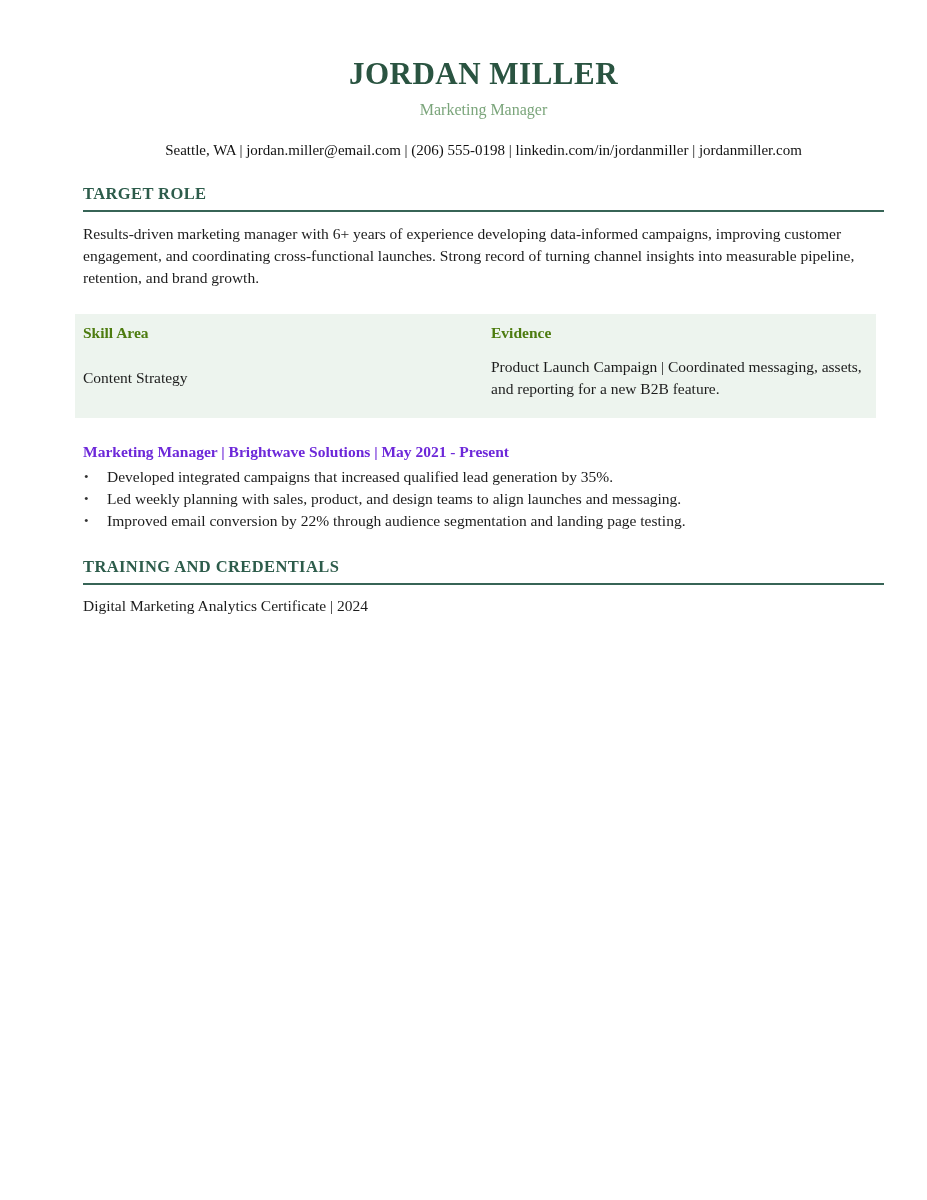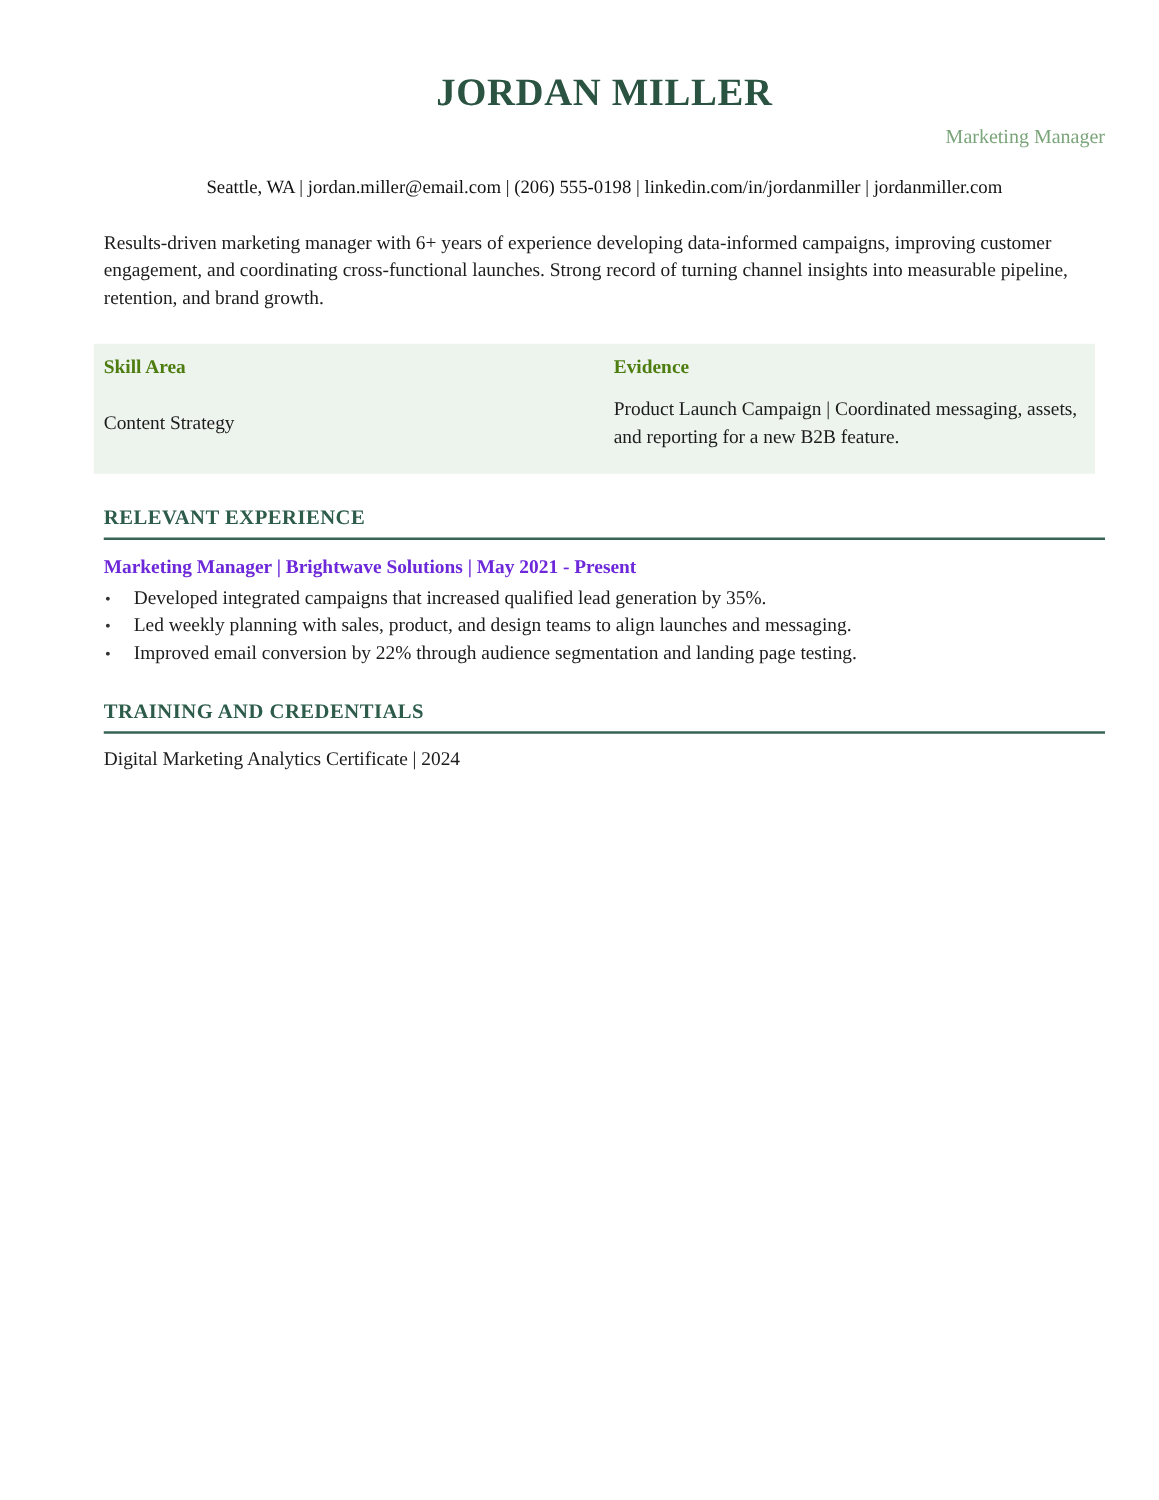--- a/index.html
+++ b/index.html
@@ -18,21 +18,21 @@
   }
   
   .candidate-name {
     text-align: center;
     font-size: 31px;
     font-weight: bold;
     color: #2a5441;
     letter-spacing: 0.5px;
   }
   .candidate-title {
-    text-align: right;
+    text-align: center;
     font-size: 16px;
     color: #7ba57b;
     margin-top: 9px;
   }
   .contact-line {
     text-align: center;
     font-size: 15px;
     color: #111111;
     margin-top: 23px;
   }
@@ -107,20 +107,21 @@
 </head>
 <body>
 
 <div class="page">
 
   <div class="candidate-name">JORDAN MILLER</div>
   <div class="candidate-title">Marketing Manager</div>
   <div class="contact-line">Seattle, WA | jordan.miller@email.com | (206) 555-0198 | linkedin.com/in/jordanmiller | jordanmiller.com</div>
 
   <div class="section">
+    <div class="section-heading">TARGET ROLE</div>
     <div class="section-body">Results-driven marketing manager with 6+ years of experience developing data-informed campaigns, improving customer engagement, and coordinating cross-functional launches. Strong record of turning channel insights into measurable pipeline, retention, and brand growth.</div>
   </div>
 
   <div class="section">
     <table class="skills-table">
       <thead>
         <tr>
           <th class="col-skill">Skill Area</th>
           <th>Evidence</th>
         </tr>
@@ -128,21 +129,20 @@
       <tbody>
         <tr>
           <td>Content Strategy</td>
           <td>Product Launch Campaign | Coordinated messaging, assets, and reporting for a new B2B feature.</td>
         </tr>
       </tbody>
     </table>
   </div>
 
   <div class="section">
-    <div class="section-heading">RELEVANT EXPERIENCE</div>
     <div class="job-title-line">Marketing Manager | Brightwave Solutions | May 2021 - Present</div>
     <div class="bullet-list">
       <div class="bullet-row">
         <span class="bullet-glyph">•</span>
         <span class="bullet-text">Developed integrated campaigns that increased qualified lead generation by 35%.</span>
       </div>
       <div class="bullet-row">
         <span class="bullet-glyph">•</span>
         <span class="bullet-text">Led weekly planning with sales, product, and design teams to align launches and messaging.</span>
       </div>

